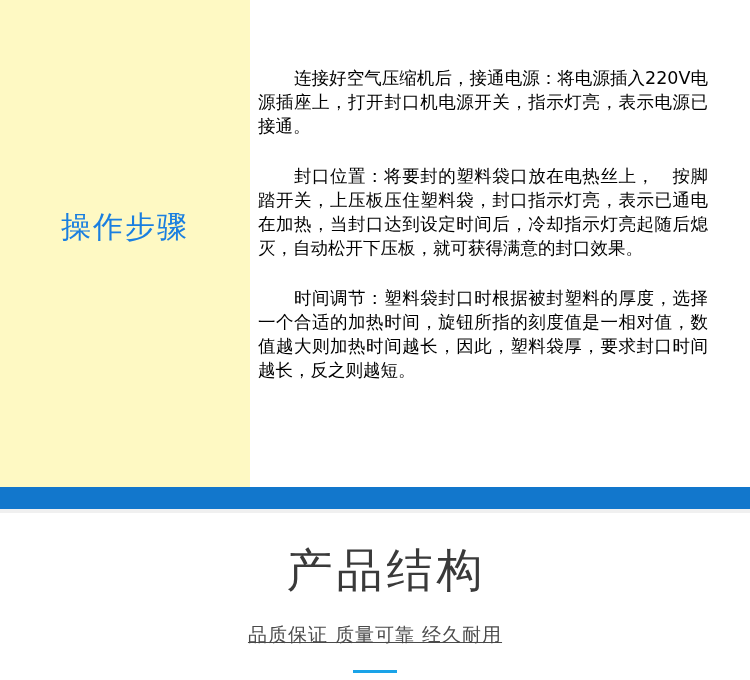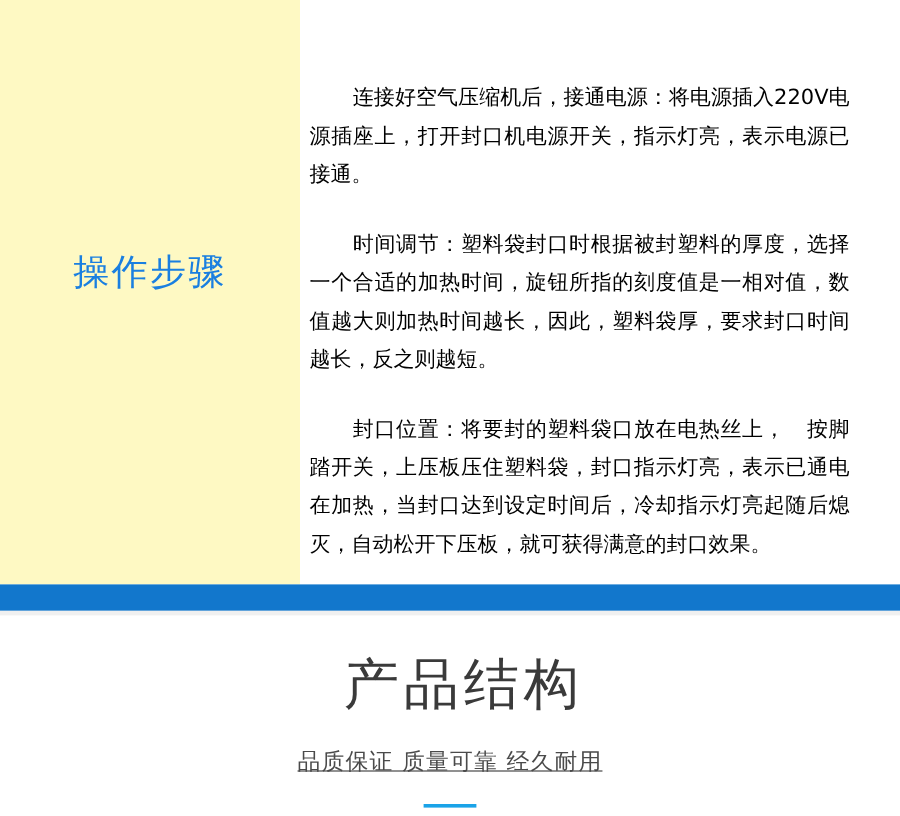--- a/index.html
+++ b/index.html
@@ -54,21 +54,21 @@
     width: 492px;
     height: 487px;
     padding-top: 66px;
     box-sizing: border-box;
   }
   .para {
     width: 450px;
     margin: 0 0 26px 0;
     color: #000000;
     font-size: 17.5px;
-    line-height: 32px;
+    line-height: 24px;
     text-indent: 36px;
     text-align: justify;
     font-family: "DejaVu Sans", "Liberation Sans", sans-serif;
   }
   .para:last-child {
     margin-bottom: 0;
   }
 
   
   .blue-bar {
@@ -130,22 +130,22 @@
 <div class="page">
 
   <div class="top-section">
 
     <div class="gray-panel">
       <div class="side-title">操作步骤</div>
     </div>
 
     <div class="content-area">
       <p class="para">连接好空气压缩机后，接通电源：将电源插入220V电源插座上，打开封口机电源开关，指示灯亮，表示电源已接通。</p>
+      <p class="para">封口位置：将要封的塑料袋口放在电热丝上，　按脚踏开关，上压板压住塑料袋，封口指示灯亮，表示已通电在加热，当封口达到设定时间后，冷却指示灯亮起随后熄灭，自动松开下压板，就可获得满意的封口效果。</p>
       <p class="para">时间调节：塑料袋封口时根据被封塑料的厚度，选择一个合适的加热时间，旋钮所指的刻度值是一相对值，数值越大则加热时间越长，因此，塑料袋厚，要求封口时间越长，反之则越短。</p>
-      <p class="para">封口位置：将要封的塑料袋口放在电热丝上，　按脚踏开关，上压板压住塑料袋，封口指示灯亮，表示已通电在加热，当封口达到设定时间后，冷却指示灯亮起随后熄灭，自动松开下压板，就可获得满意的封口效果。</p>
     </div>
 
   </div>
 
   <div class="blue-bar"></div>
   <div class="blue-bar-shadow"></div>
 
   <div class="bottom-section">
     <h1 class="bottom-title">产品结构</h1>
     <div class="bottom-subtitle">品质保证 质量可靠 经久耐用</div>

